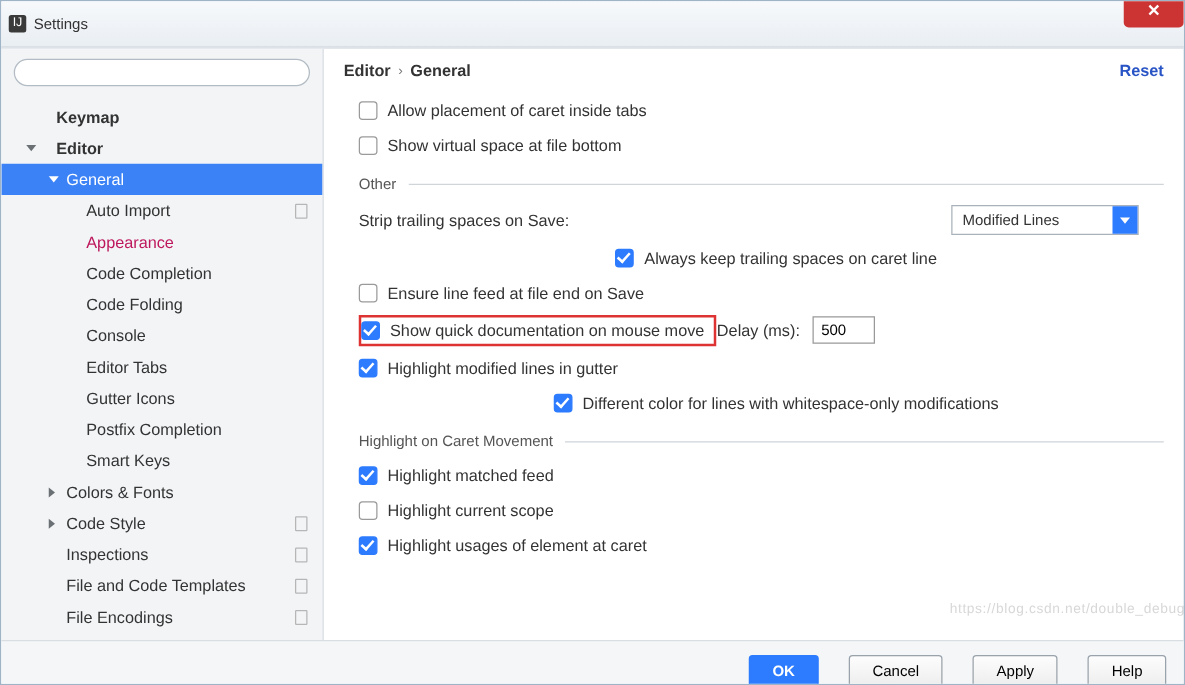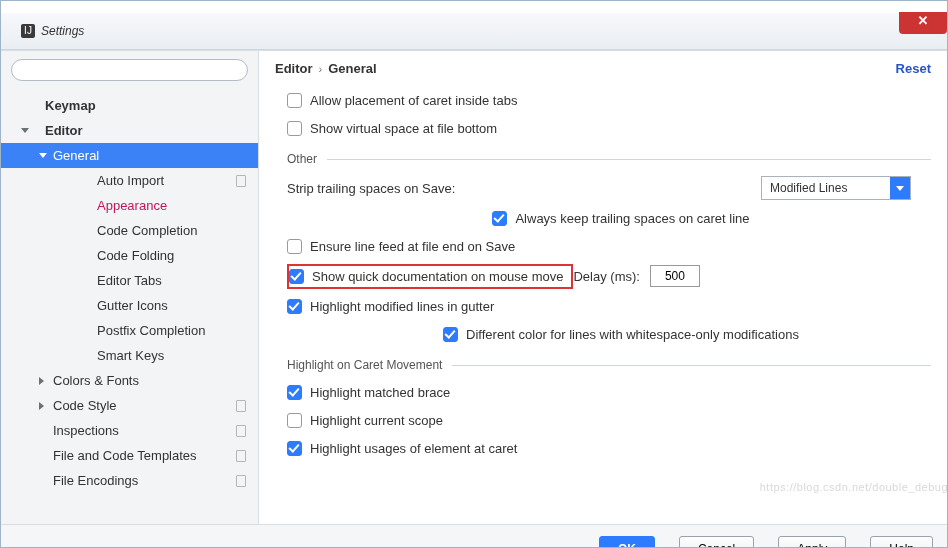--- a/index.html
+++ b/index.html
@@ -1,31 +1,31 @@
 <!DOCTYPE html>
 <html><head>
 <meta charset="utf-8">
 <style>
   * { box-sizing: border-box; margin: 0; padding: 0; }
   body { font-family: "Segoe UI", Tahoma, sans-serif; font-size: 13px; color: #333; background: #fff; width: 948px; height: 548px; overflow: hidden; border: 1px solid #9fb4c7; }
-  .titlebar { height: 37px; background: linear-gradient(#f7f9fb,#e9eef3); border-bottom: 1px solid #cdd6de; display: flex; align-items: center; padding-left: 20px; position: relative; margin-top: 12px; }
+  .titlebar { height: 37px; background: linear-gradient(#f7f9fb,#e9eef3); border-bottom: 1px solid #cdd6de; display: flex; align-items: center; padding-left: 6px; position: relative; }
   .titlebar .app-icon { width: 14px; height: 14px; background:#3a3a3a; color:#fff; font-size:10px; line-height:14px; text-align:center; margin-right:6px; border-radius:2px; }
-  .titlebar .title { font-size: 12px; font-style: italic; }
+  .titlebar .title { font-size: 12px; }
   .close-btn { position:absolute; right:0; top:-1px; width:48px; height:22px; background:#c33; color:#fff; text-align:center; line-height:18px; border-radius:0 0 4px 4px; font-size:13px; font-weight:bold;}
   .body { display:flex; height: calc(100% - 24px - 48px); border-top: 1px solid #d9dee3; }
   .sidebar { width: 258px; background:#f2f4f6; border-right:1px solid #d9dee3; display:flex; flex-direction:column; }
   .search-wrap { padding:8px 10px; }
   .search { width:100%; height:22px; border:1px solid #b3bcc4; border-radius:11px; padding:0 10px 0 24px; font-size:12px; background:#fff; position:relative; }
   .search-wrap { position:relative; }
   .search-ico { position:absolute; left:18px; top:50%; transform:translateY(-50%); width:12px; height:12px; color:#888; }
   .tree { flex:1; overflow:auto; padding-top:4px; }
   .row { height:25px; display:flex; align-items:center; padding-left:26px; cursor:default; position:relative; }
   .row.lvl1 { padding-left:44px; font-weight:bold; }
   .row.lvl2 { padding-left:52px; }
-  .row.lvl3 { padding-left:68px;margin-left:28px; }
+  .row.lvl3 { padding-left:68px; }
   .row.sel { background:#3b82f6; color:#fff; }
   .row.link { color:#be185d; }
   .row .arrow { position:absolute; left:20px; width:0; height:0; }
   .row.lvl1 .arrow { left:20px; }
   .row.lvl2 .arrow { left:38px; }
   .arrow.down { border-left:4px solid transparent; border-right:4px solid transparent; border-top:5px solid #6b7075; }
   .arrow.down.white { border-top-color:#fff; }
   .arrow.right { border-top:4px solid transparent; border-bottom:4px solid transparent; border-left:5px solid #6b7075; }
   .row .badge { position:absolute; right:12px; width:10px; height:12px; border:1px solid #b6b6b6; border-radius:1px; }
   .main { flex:1; display:flex; flex-direction:column; }
@@ -39,21 +39,21 @@
   .chk { width:15px; height:15px; border:1px solid #9a9a9a; border-radius:3px; margin-right:8px; background:#fff; position:relative; flex-shrink:0; }
   .chk.on { background:#2d7bff; border-color:#2d7bff; }
   .chk.on::after { content:""; position:absolute; left:3px; top:0px; width:4px; height:8px; border:solid #fff; border-width:0 2px 2px 0; transform:rotate(42deg); }
   .section { margin-top:10px; margin-bottom:6px; display:flex; align-items:center; color:#555; font-size:12px; }
   .section .line { flex:1; height:1px; background:#d0d5da; margin-left:10px; }
   .red-box { border:2px solid #d33; padding:3px 8px 3px 0; display:inline-flex; align-items:center; }
   .field-row { display:flex; align-items:center; height:32px; }
   .select { position:relative; width:150px; height:24px; border:1px solid #a9b2bb; background:#fff; display:flex; align-items:center; padding:0 8px; font-size:12px; }
   .select .dd { position:absolute; right:0; top:0; width:20px; height:100%; background:#2d7bff; display:flex; align-items:center; justify-content:center; }
   .select .dd::after { content:""; border-left:4px solid transparent; border-right:4px solid transparent; border-top:5px solid #fff; }
-  .numbox { width:50px; height:22px; border:1px solid #999; padding:0 6px; font-size:12px; text-align:center; }
+  .numbox { width:50px; height:22px; border:1px solid #999; padding:0 6px; font-size:12px; text-align:left; }
   .footer { height:48px; border-top:1px solid #d9dee3; display:flex; align-items:center; justify-content:flex-end; padding-right:14px; gap:24px; background:#f5f6f8; }
   .btn { height:26px; border:1px solid #9aa3ab; background:linear-gradient(#fdfdfd,#ededed); border-radius:3px; padding:0 18px; font-size:12px; cursor:pointer; }
   .btn.primary { background:#2d7bff; border-color:#2d7bff; color:#fff; font-weight:bold; }
   .watermark { position:absolute; right:0; bottom:55px; font-size:11px; color:rgba(140,140,140,0.35); letter-spacing:0.5px; }
 </style>
 </head>
 <body>
 
 <div class="titlebar">
   <div class="app-icon">IJ</div>
@@ -89,20 +89,23 @@
       <div class="row lvl3 link">
           <span>Appearance</span>
         </div>
       <div class="row lvl3">
           <span>Code Completion</span>
         </div>
       <div class="row lvl3">
           <span>Code Folding</span>
         </div>
       <div class="row lvl3">
+          <span>Console</span>
+        </div>
+      <div class="row lvl3">
           <span>Editor Tabs</span>
         </div>
       <div class="row lvl3">
           <span>Gutter Icons</span>
         </div>
       <div class="row lvl3">
           <span>Postfix Completion</span>
         </div>
       <div class="row lvl3">
           <span>Smart Keys</span>
@@ -190,21 +193,21 @@
         <span>Different color for lines with whitespace-only modifications</span>
       </div>
 
       <div class="section">
           <span>Highlight on Caret Movement</span>
           <span class="line"></span>
         </div>
 
       <div class="chk-row">
         <span class="chk on"></span>
-        <span>Highlight matched brace</span>
+        <span>Highlight matched feed</span>
       </div>
       <div class="chk-row">
         <span class="chk"></span>
         <span>Highlight current scope</span>
       </div>
       <div class="chk-row">
         <span class="chk on"></span>
         <span>Highlight usages of element at caret</span>
       </div>
     </div>

